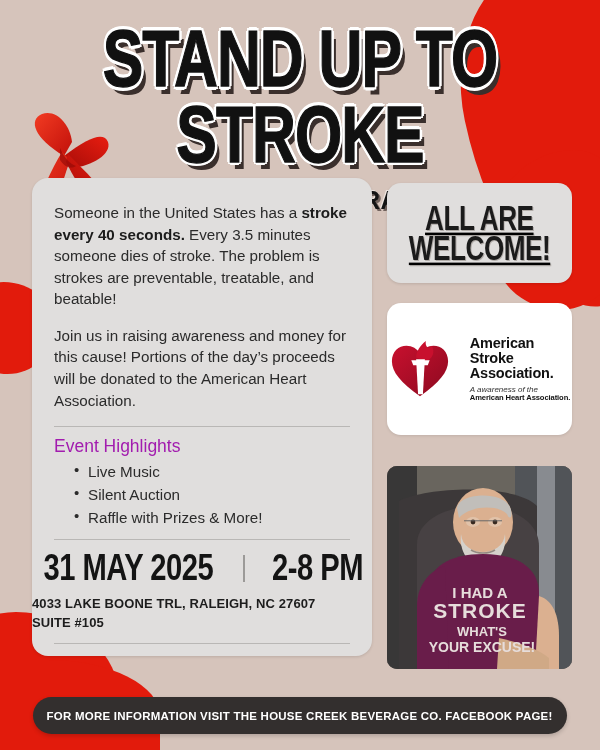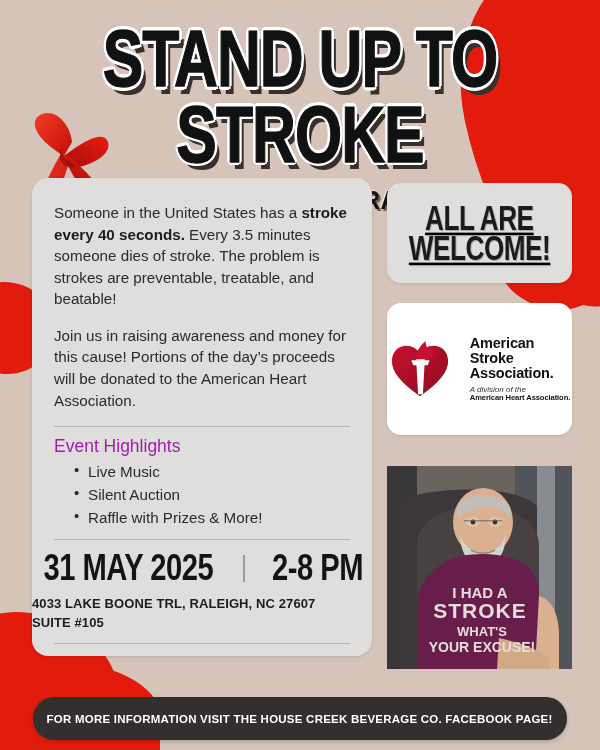--- a/index.html
+++ b/index.html
@@ -147,26 +147,26 @@
     box-shadow:0 1px 3px rgba(0,0,0,.10);
   }
   .logo-mark{width:62px;height:62px;flex:0 0 62px;}
   .logo-text{line-height:1.06;}
   .logo-text .l1{font-size:14.5px;font-weight:bold;color:#111;letter-spacing:-0.2px;}
   .logo-text .sub1{font-size:8px;font-style:italic;color:#333;margin-top:4px;}
   .logo-text .sub2{font-size:7.6px;font-weight:bold;color:#111;letter-spacing:-0.1px;}
 
   .photo-card{
     position:absolute;left:387px;top:466px;width:185px;height:203px;
-    border-radius:0;overflow:hidden;z-index:8;background:#3a3036;
+    border-radius:10px;overflow:hidden;z-index:8;background:#3a3036;
   }
 
   
   .banner{
-    position:absolute;left:33px;top:697px;width:534px;height:43px;
+    position:absolute;left:33px;top:697px;width:534px;height:37px;
     background:#332f2e;border-radius:21px;z-index:12;
     display:flex;align-items:center;justify-content:center;
     box-shadow:0 2px 4px rgba(0,0,0,.18);
   }
   .banner span{
     color:#ffffff;font-size:11.6px;font-weight:bold;letter-spacing:0.25px;
     transform:scaleX(0.99);
   }
 </style>
 </head>
@@ -252,21 +252,21 @@
       </defs>
       <path d="M32 60 C12 46 3 35 3 24 C3 14 10 8 18 8 C24 8 29 11 32 16 C35 11 40 8 46 8 C54 8 61 14 61 24 C61 35 52 46 32 60 Z" fill="url(#hg)"></path>
       <path d="M28 20 C28 14 32 8 38 3 C37 10 42 12 44 8 C48 14 45 22 38 24 Z" fill="#c8102e"></path>
       <path d="M28 22 L37 22 L35 58 L30 58 Z" fill="#ffffff"></path>
       <path d="M23 23 L42 23 L40 28 L25 28 Z" fill="#ffffff"></path>
     </svg>
     <div class="logo-text">
       <div class="l1">American</div>
       <div class="l1">Stroke</div>
       <div class="l1">Association.</div>
-      <div class="sub1">A division of the</div>
+      <div class="sub1">A awareness of the</div>
       <div class="sub2">American Heart Association.</div>
     </div>
   </div>
 
   <div class="photo-card">
     <svg viewBox="0 0 185 203" width="185" height="203">
       <rect x="0" y="0" width="185" height="203" fill="#6e6a62"></rect>
       <rect x="128" y="0" width="57" height="203" fill="#55585c"></rect>
       <rect x="150" y="0" width="18" height="203" fill="#8e9196"></rect>
       <rect x="0" y="0" width="30" height="203" fill="#3b3a3a"></rect>

